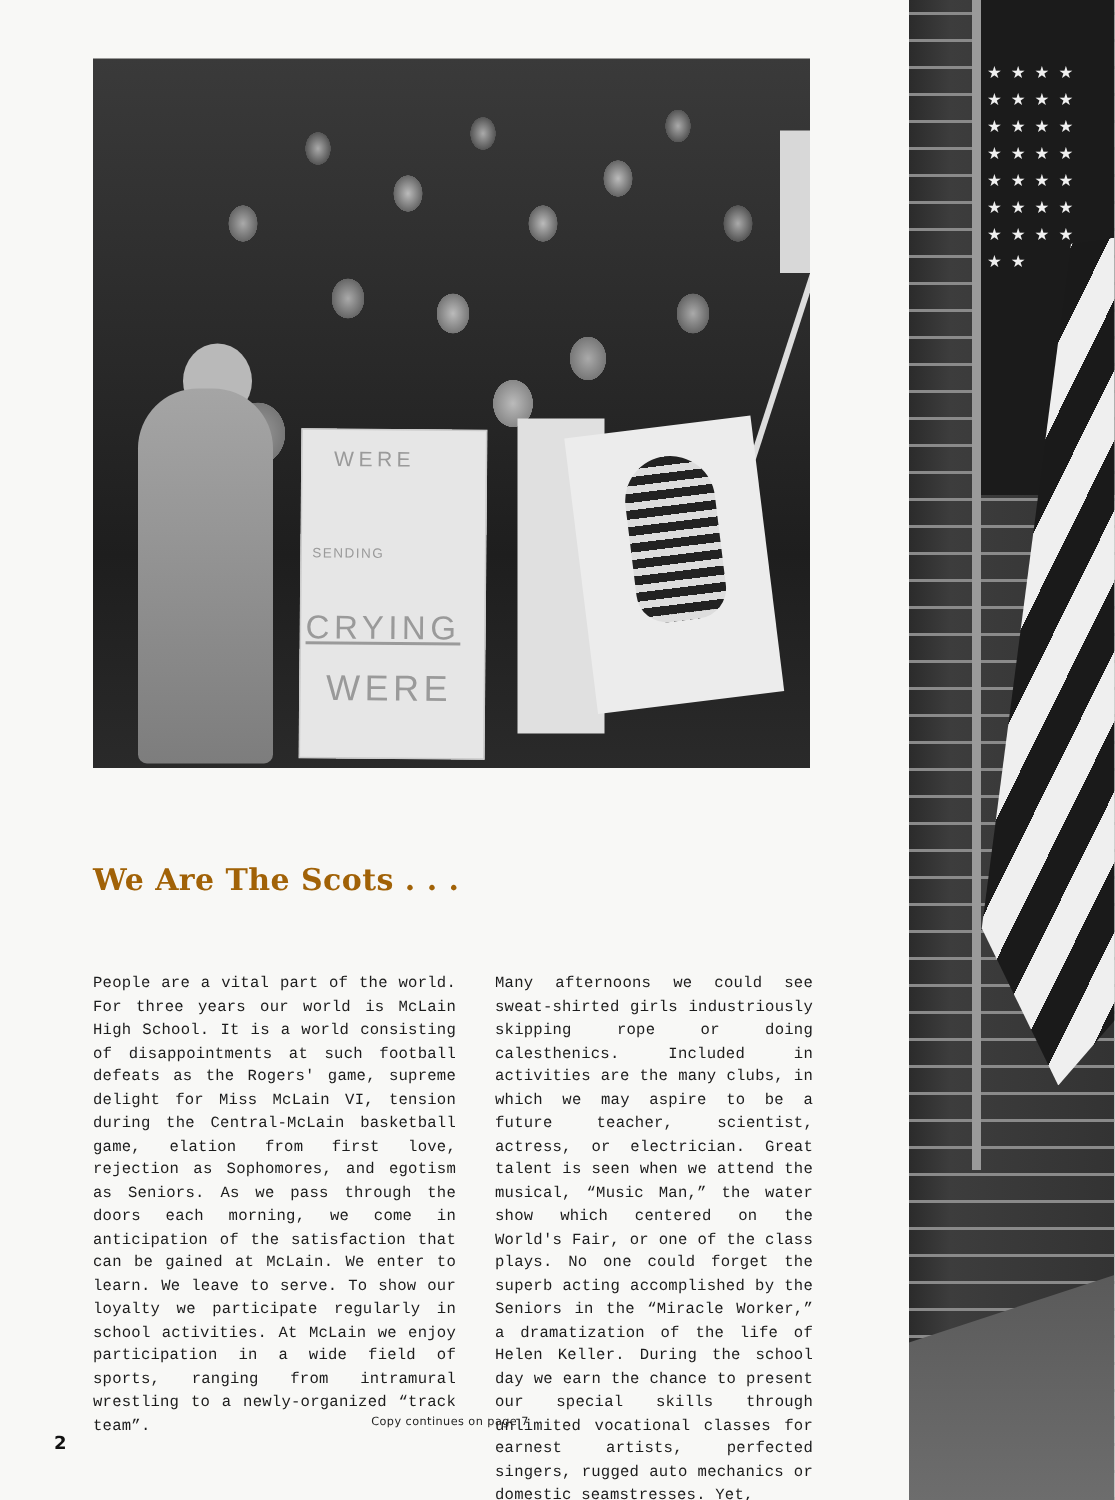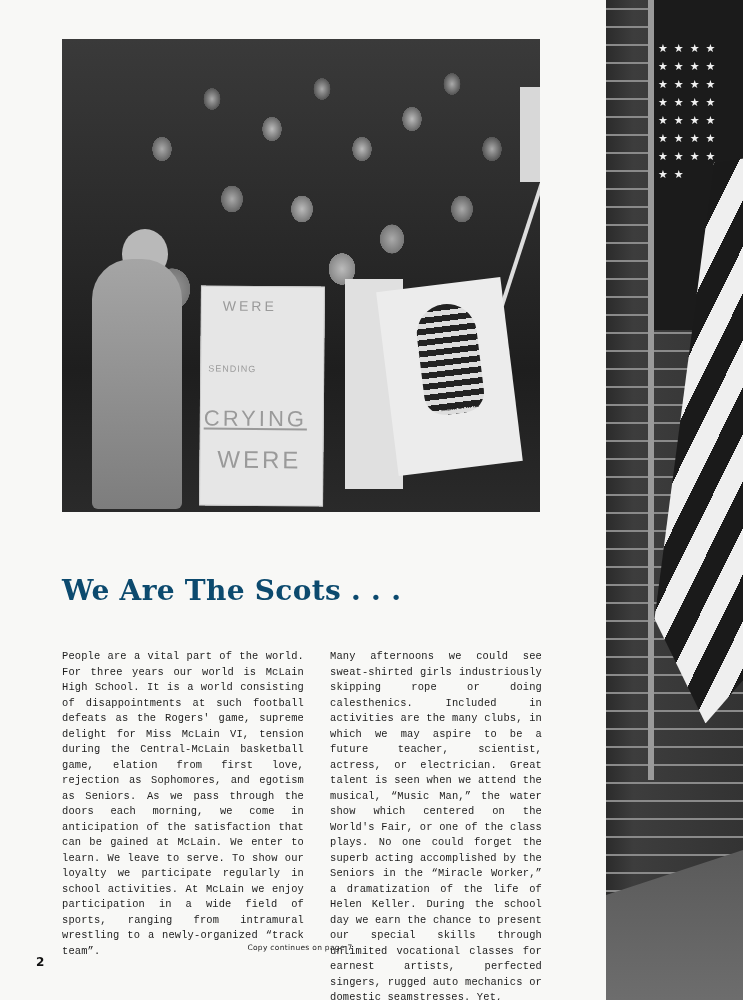--- a/index.html
+++ b/index.html
@@ -73,21 +73,21 @@
     }
 
     .caption {
       position: absolute; left: 62px; top: 527px; width: 478px;
       text-align: center; font-size: 7.5px; letter-spacing: 0.4px; color: #222;
     }
 
     .headline {
       position: absolute; left: 62px; top: 574px;
       font-family: "DejaVu Serif", serif; font-weight: bold;
-      font-size: 28px; color: #0c4a6e; letter-spacing: 0.3px; white-space: nowrap;
+      font-size: 20px; color: #a16207; letter-spacing: 0.3px; white-space: nowrap;
     }
 
     .col {
       position: absolute; top: 649px; width: 242px;
       font-size: 10.4px; line-height: 15.5px; text-align: justify;
       color: #1c1c1c; letter-spacing: 0.15px; font-family: Liberation Mono, monospace;
     }
     .col-left { left: 62px; }
     .col-right { left: 330px; width: 212px; }
 

